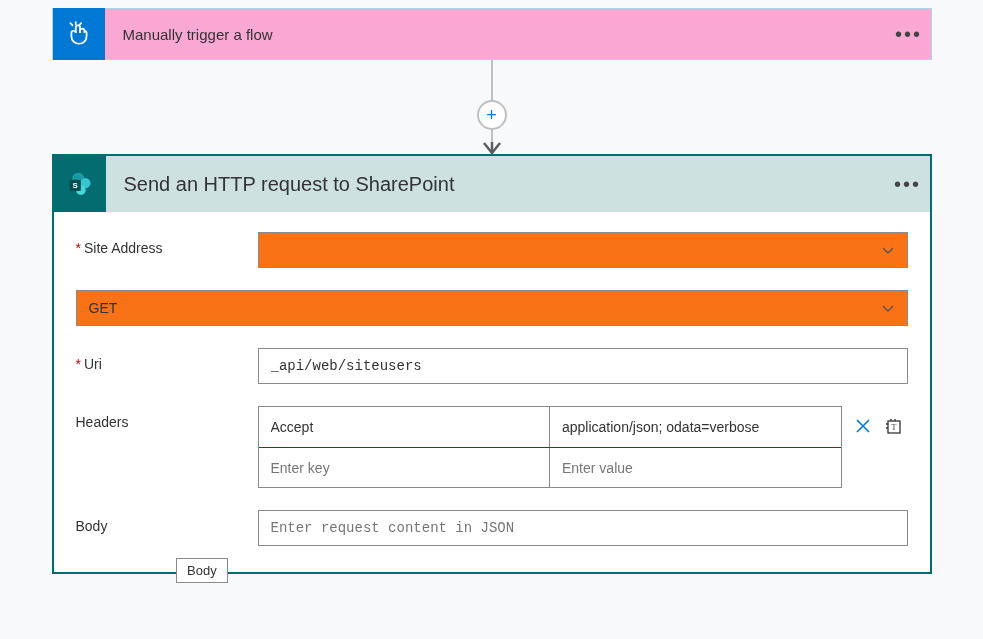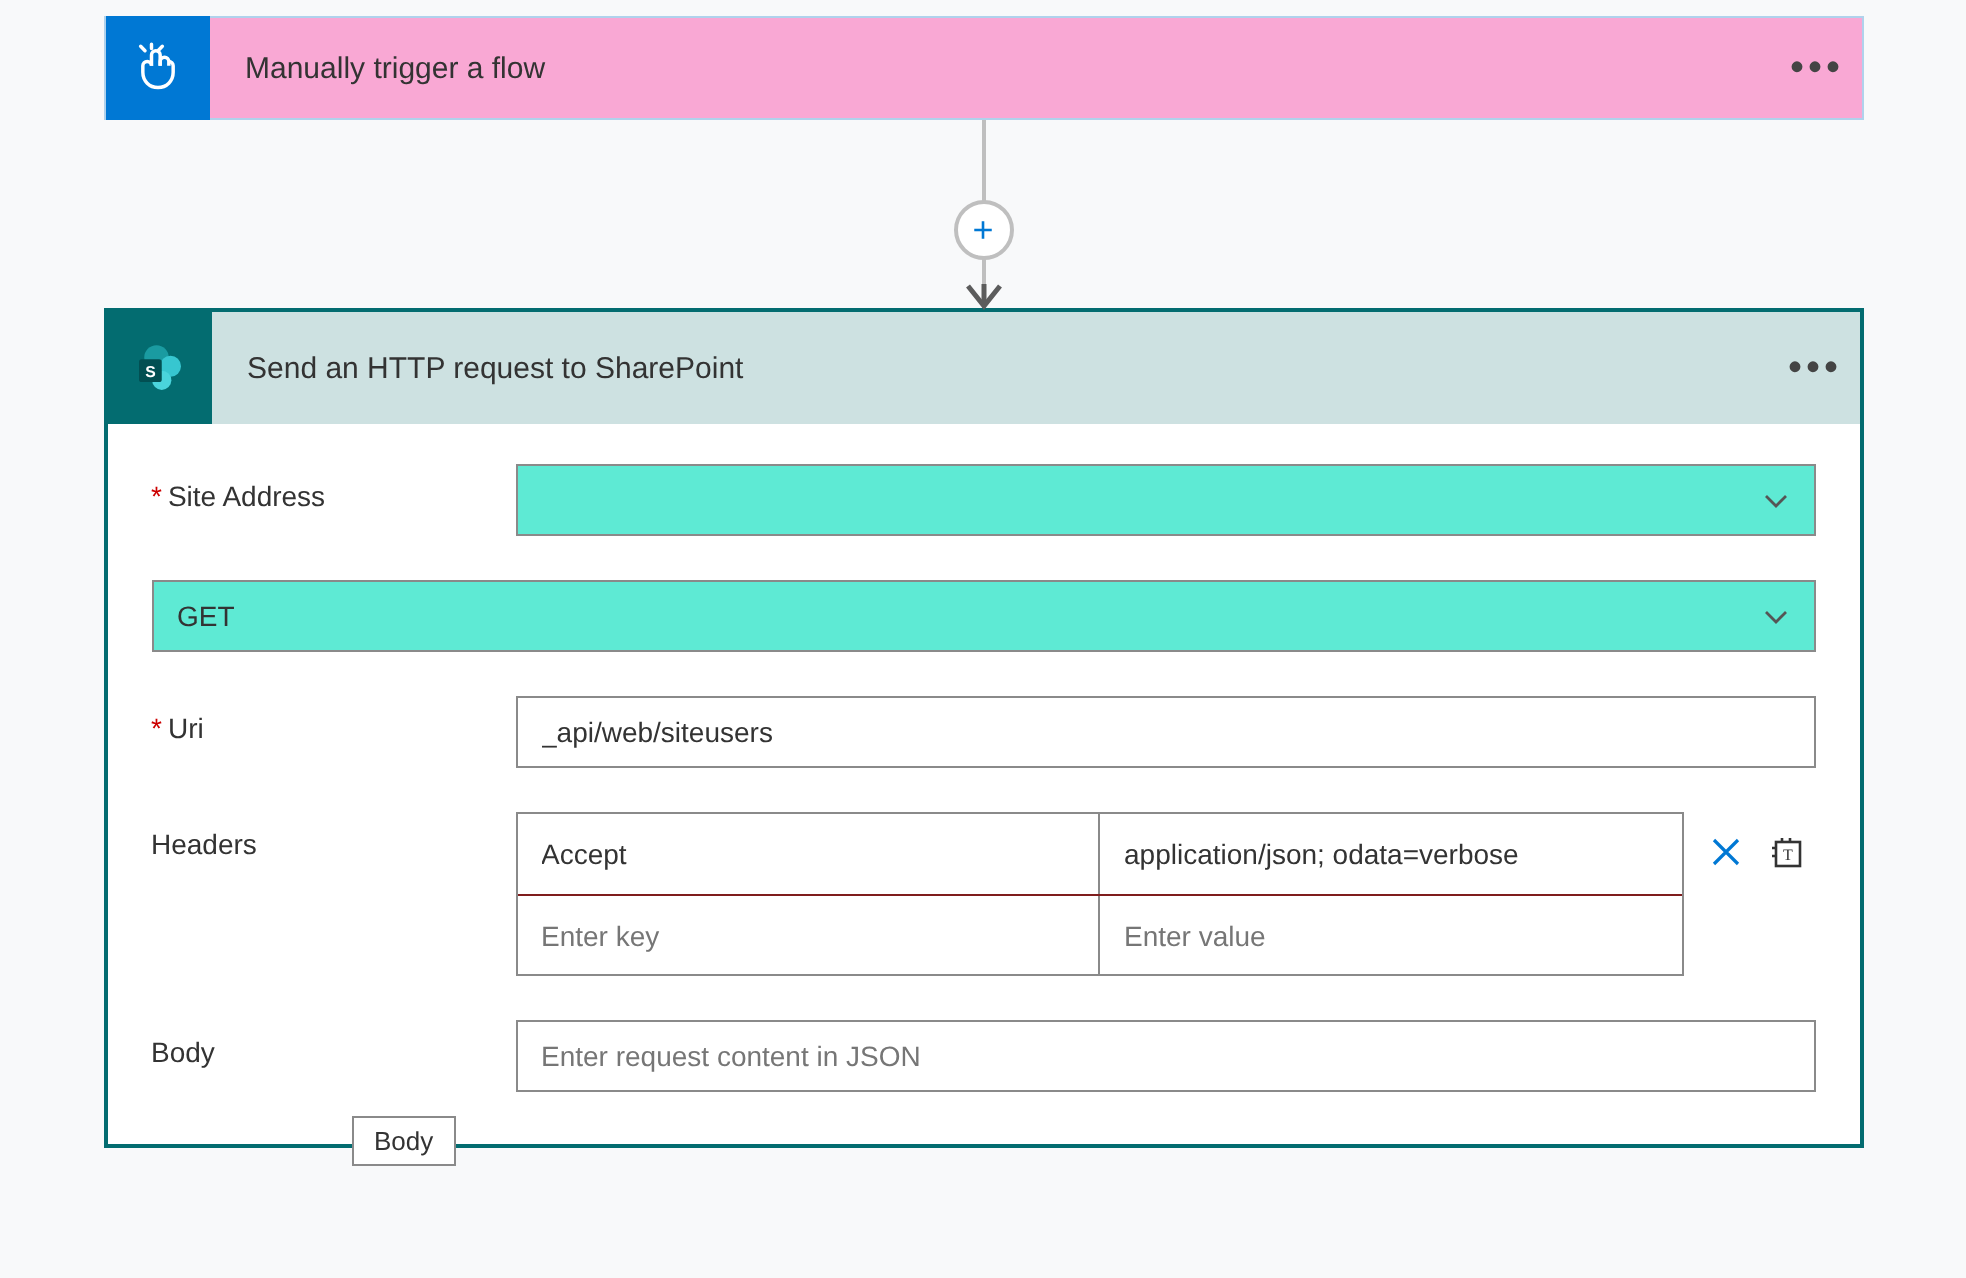--- a/index.html
+++ b/index.html
@@ -109,21 +109,21 @@
     background: #036c70;
     display: flex;
     align-items: center;
     justify-content: center;
     flex-shrink: 0;
     color: #fff;
   }
   .action-title {
     flex: 1;
     padding-left: 18px;
-    font-size: 15px;
+    font-size: 20px;
     color: #333;
   }
 
   .action-body {
     padding: 20px 22px 26px 22px;
   }
   .form-row {
     display: flex;
     align-items: flex-start;
     margin-bottom: 22px;
@@ -140,40 +140,40 @@
   .form-control-area {
     flex: 1;
     display: flex;
     align-items: flex-start;
   }
 
   .dropdown {
     flex: 1;
     height: 36px;
     border: 1px solid #8a8a8a;
-    background: #5eead4;
+    background: #f97316;
     display: flex;
     align-items: center;
     justify-content: space-between;
     padding: 0 12px;
     cursor: pointer;
     font-size: 14px;
     color: #333;
   }
   .chevron {
     color: #555;
   }
 
   .text-input {
     flex: 1;
     height: 36px;
     border: 1px solid #8a8a8a;
     padding: 0 12px;
     font-size: 14px;
-    font-family: Liberation Sans, sans-serif;
+    font-family: Liberation Mono, monospace;
     color: #333;
     outline: none;
   }
   .text-input::placeholder { color: #767676; }
 
   
   .headers-table {
     flex: 1;
     display: flex;
     flex-direction: column;

